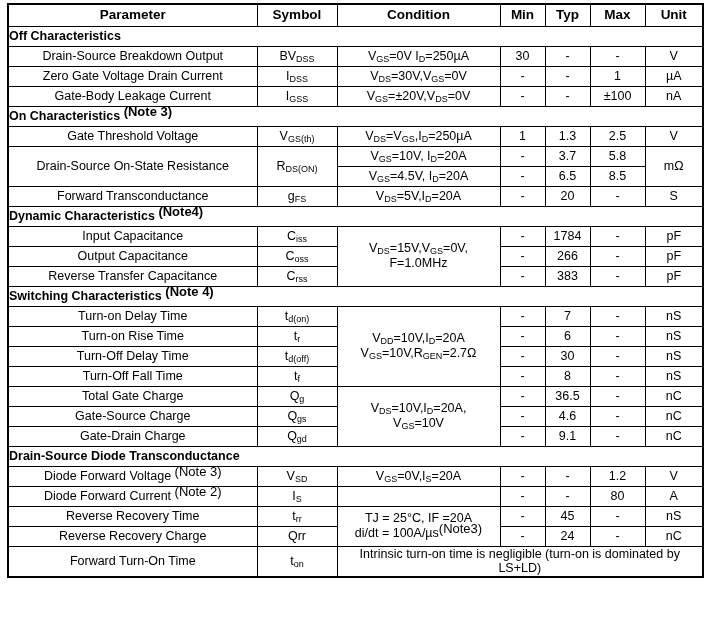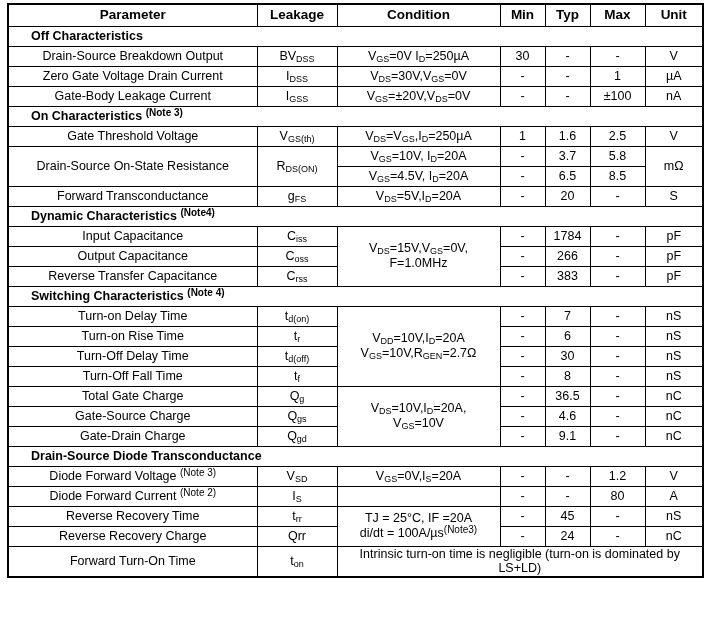--- a/index.html
+++ b/index.html
@@ -38,43 +38,43 @@
     font-size: 13.5px;
     font-weight: bold;
     height: 22px;
     margin-top: 21px;
   }
   td.param { text-align: left; padding-left: 5px; }
   td.cond  { white-space: pre-line; margin-top: 8px; }
   tr.section td {
     text-align: left;
     font-weight: bold;
-    padding-left: 22px;
+    padding-left: 0;
   }
   sub { font-size: 9px; line-height: 0; vertical-align: -2px; }
-  sup { font-size: 10px; line-height: 0; vertical-align: 4px; }
+  sup { font-size: 13px; line-height: 0; vertical-align: 4px; }
 </style>
 </head>
 <body>
 
 <div class="page">
   <table class="ec">
     <colgroup>
         <col style="width: 249px;">
         <col style="width: 80px;">
         <col style="width: 163px;">
         <col style="width: 45px;">
         <col style="width: 45px;">
         <col style="width: 55px;">
         <col style="width: 58px;">
       </colgroup>
     <thead>
         <tr>
           <th>Parameter</th>
-          <th>Leakage</th>
+          <th>Symbol</th>
           <th>Condition</th>
           <th>Min</th>
           <th>Typ</th>
           <th>Max</th>
           <th>Unit</th>
         </tr>
       </thead>
     <tbody>
         <tr class="section">
           <td colspan="7">Off Characteristics</td>
@@ -107,21 +107,21 @@
           <td>nA</td>
         </tr>
         <tr class="section">
           <td colspan="7">On Characteristics <sup>(Note 3)</sup></td>
         </tr>
         <tr>
           <td class="param">Gate Threshold Voltage</td>
           <td>V<sub>GS(th)</sub></td>
           <td class="cond">V<sub>DS</sub>=V<sub>GS</sub>,I<sub>D</sub>=250µA</td>
           <td>1</td>
-          <td>1.6</td>
+          <td>1.3</td>
           <td>2.5</td>
           <td>V</td>
         </tr>
         <tr>
           <td rowspan="2" class="param">Drain-Source On-State Resistance</td>
           <td rowspan="2">R<sub>DS(ON)</sub></td>
           <td class="cond">V<sub>GS</sub>=10V, I<sub>D</sub>=20A</td>
           <td>-</td>
           <td>3.7</td>
           <td>5.8</td>

